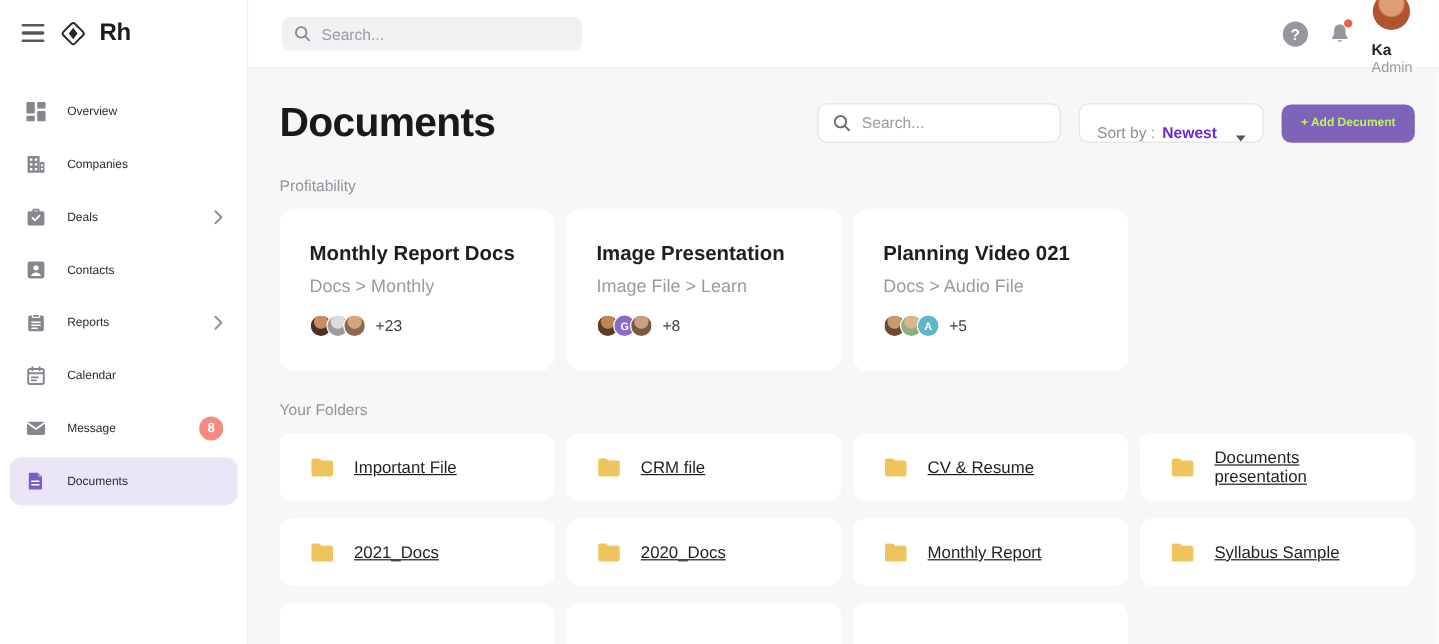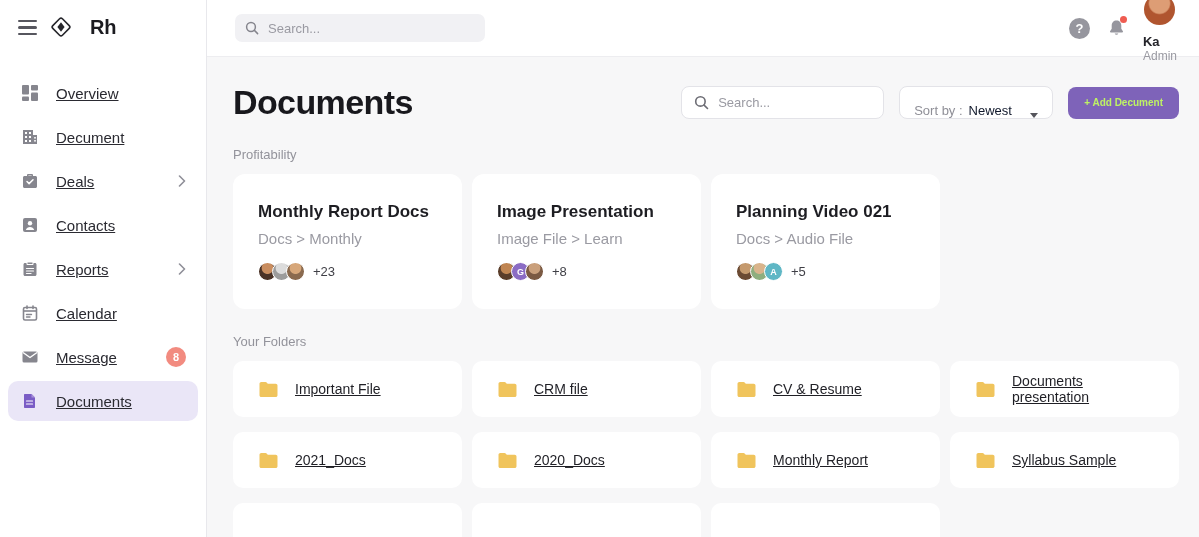--- a/index.html
+++ b/index.html
@@ -5,26 +5,26 @@
   * { margin:0; padding:0; box-sizing:border-box; }
   html,body { width:1199px; height:537px; overflow:hidden; }
   body { font-family:"Liberation Sans", sans-serif; background:#ffffff; color:#1d1d23; }
   .app { display:flex; width:1199px; height:537px; }
 
   
   .sidebar { width:207px; min-width:207px; background:#ffffff; border-right:1px solid #e8e8ec; display:flex; flex-direction:column; }
   .logo-row { display:flex; align-items:center; gap:13px; padding:16px 18px 14px 18px; }
   .burger { display:flex; flex-direction:column; gap:4px; cursor:pointer; }
   .burger span { display:block; width:19px; height:2.4px; background:#56565e; border-radius:2px; }
-  .brand { display:flex; align-items:flex-start; gap:18px; }
+  .brand { display:flex; align-items:flex-end; gap:11px; }
   .brand-name { font-size:20px; font-weight:700; color:#1b1b20; letter-spacing:-0.3px; }
   .nav { margin-top:20px; display:flex; flex-direction:column; gap:4px; padding:0 8px; }
   .nav-item { display:flex; align-items:center; gap:16px; height:40px; padding:0 12px; border-radius:10px; cursor:pointer; }
   .nav-item .icon { width:20px; height:20px; display:flex; align-items:center; justify-content:center; }
-  .nav-item .label { font-size:15px; color:#2a2a31; font-weight:500; flex:1;text-decoration:underline; }
+  .nav-item .label { font-size:10px; color:#2a2a31; font-weight:500; flex:1; }
   .nav-item.active { background:#eae6f7; }
   .nav-badge { width:20px; height:20px; border-radius:50%; background:#f28b80; color:#fff; font-size:11px; display:flex; align-items:center; justify-content:center; font-weight:600; }
   .chev { color:#8f8f98; }
 
   
   .main { flex:1; display:flex; flex-direction:column; background:#f7f7f8; }
   .topbar { height:57px; min-height:57px; background:#fff; border-bottom:1px solid #ededf0; display:flex; align-items:center; padding:0 22px 0 28px; }
   .topsearch { display:flex; align-items:center; gap:9px; width:250px; height:28px; background:#f1f1f4; border-radius:7px; padding:0 10px; }
   .topsearch input { border:none; outline:none; background:transparent; font-size:13px; color:#3a3a40; width:100%; font-family:inherit; }
   .topsearch input::placeholder { color:#9a9aa2; }
@@ -40,21 +40,21 @@
 
   .content { padding:26px 20px 0 26px; }
   .title-row { display:flex; align-items:center; justify-content:space-between; }
   .page-title { font-size:34px; font-weight:700; letter-spacing:-0.6px; color:#18181d; }
   .tools { display:flex; align-items:center; gap:15px; }
   .box-search { display:flex; align-items:center; gap:9px; width:203px; height:33px; background:#fff; border:1px solid #e3e3e8; border-radius:8px; padding:0 12px; }
   .box-search input { border:none; outline:none; font-size:13px; width:100%; color:#3a3a40; background:transparent; font-family:inherit; }
   .box-search input::placeholder { color:#9a9aa2; }
   .sort-box { display:flex; align-items:flex-end; gap:6px; height:33px; background:#fff; border:1px solid #e3e3e8; border-radius:8px; padding:0 14px; cursor:pointer; width:154px; }
   .sort-label { font-size:13px; color:#8f8f97; }
-  .sort-value { font-size:13px; font-weight:400; color:#0f172a; }
+  .sort-value { font-size:13px; font-weight:700; color:#6d28d9; }
   .caret { width:0; height:0; border-left:4.5px solid transparent; border-right:4.5px solid transparent; border-top:5.5px solid #55555c; margin-left:auto; }
   .add-btn { height:32px; padding:0 16px; background:#7e63b9; color:#bef264; border:none; border-radius:8px; font-size:10px; font-weight:700; cursor:pointer; font-family:inherit; }
 
   .section-label { font-size:13px; color:#93939b; margin-top:25px; }
   .grid { display:grid; grid-template-columns:repeat(4, 1fr); gap:15px 10px; margin-top:12px; }
   .doc-card { background:#fff; border-radius:12px; height:135px; padding:28px 25px; cursor:pointer; }
   .doc-title { font-size:17px; font-weight:700; color:#1d1d22; }
   .doc-path { font-size:15px; color:#9a9aa2; margin-top:8px; }
   .avatar-row { display:flex; align-items:center; margin-top:15px; }
   .avatar-sm { width:19px; height:19px; border:1.5px solid #fff; font-size:9px; color:#fff; display:flex; align-items:center; justify-content:center; font-weight:600; }
@@ -111,21 +111,21 @@
                 <rect x="8" y="4" width="2" height="2"></rect>
                 <rect x="4" y="8" width="2" height="2"></rect>
                 <rect x="8" y="8" width="2" height="2"></rect>
                 <rect x="4" y="12" width="2" height="2"></rect>
                 <rect x="8" y="12" width="2" height="2"></rect>
                 <rect x="13.2" y="9" width="1.6" height="1.6"></rect>
                 <rect x="13.2" y="12" width="1.6" height="1.6"></rect>
               </g>
             </svg>
         </span>
-        <span class="label">Decument</span>
+        <span class="label">Companies</span>
       </div>
 
       <div class="nav-item">
         <span class="icon">
           <svg width="18" height="18" viewBox="0 0 18 18">
               <path d="M6 4V3.2C6 2.5 6.5 2 7.2 2h3.6c.7 0 1.2.5 1.2 1.2V4h2.5c.8 0 1.5.7 1.5 1.5v9c0 .8-.7 1.5-1.5 1.5h-11C2.7 16 2 15.3 2 14.5v-9C2 4.7 2.7 4 3.5 4H6zm1.4 0h3.2v-.6H7.4V4z" fill="#86868e"></path>
               <path d="M6 9.5l2.1 2.1L12 7.7" fill="none" stroke="#fff" stroke-width="1.5" stroke-linecap="round" stroke-linejoin="round"></path>
             </svg>
         </span>
         <span class="label">Deals</span>

